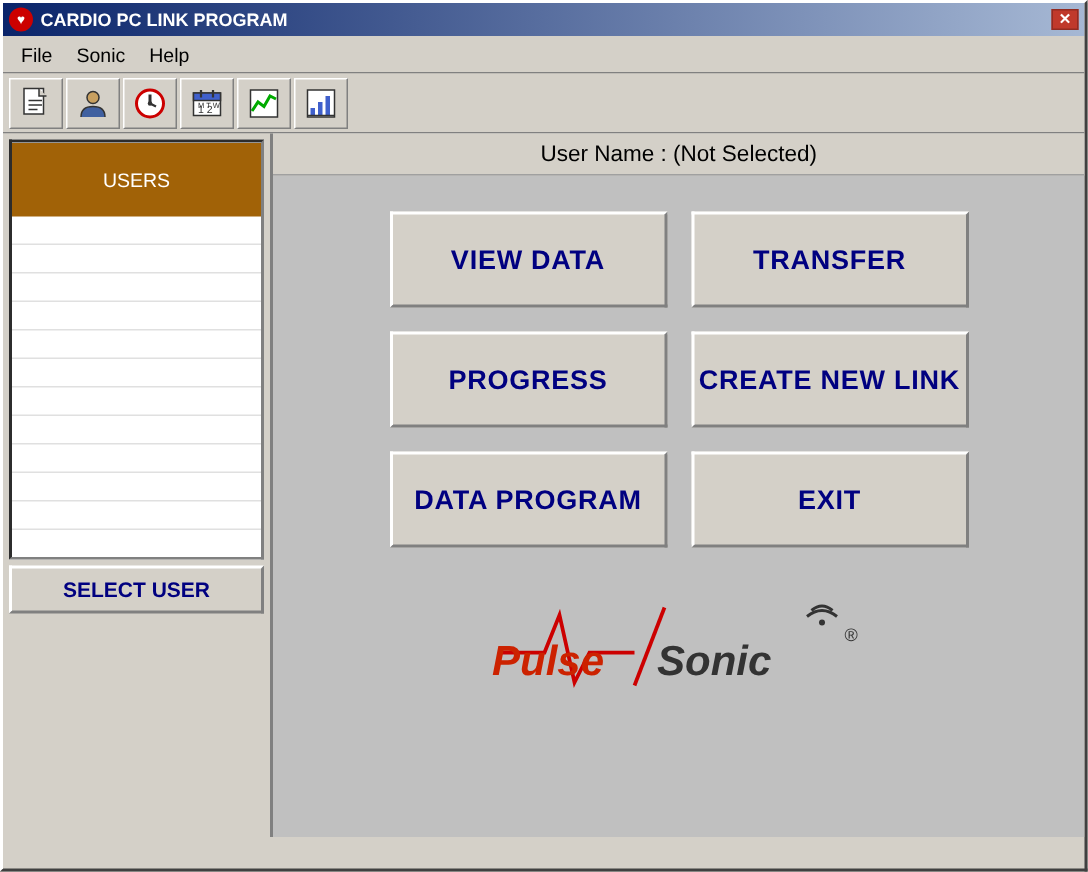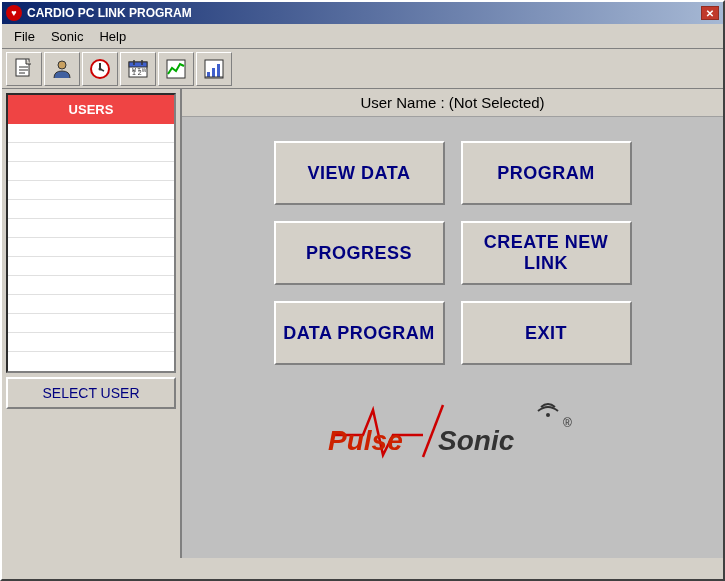--- a/index.html
+++ b/index.html
@@ -104,26 +104,26 @@
       position: relative;
     }
     #users-list-container {
       border: 2px inset #808080;
       background: white;
       height: 280px;
       overflow-y: scroll;
       position: relative;
     }
     #users-header {
-      background: #ef4444;
+      background: #a16207;
       color: white;
       text-align: center;
       font-size: 13px;
-      font-weight: bold;
-      padding: 7px 0;
+      font-weight: normal;
+      padding: 17px 0;
     }
     #users-list {
       list-style: none;
       padding: 0;
     }
     .user-list-item {
       padding: 2px 4px;
       font-size: 12px;
       border-bottom: 1px solid #e0e0e0;
       cursor: pointer;
@@ -145,36 +145,36 @@
       width: 100%;
       margin-top: 4px;
       padding: 6px 0;
       background: #d4d0c8;
       border: 2px solid;
       border-top-color: #ffffff;
       border-left-color: #ffffff;
       border-right-color: #808080;
       border-bottom-color: #808080;
       font-size: 14px;
-      font-weight: normal;
+      font-weight: bold;
       color: #000080;
       cursor: pointer;
       text-align: center;
     }
 
     #buttons-grid {
       display: grid;
       grid-template-columns: 1fr 1fr;
       gap: 16px;
       margin-top: 24px;
       padding: 0 20px;
     }
 
     .main-btn {
-      width: 171px;
+      width: 185px;
       height: 64px;
       background: #d4d0c8;
       border: 2px solid;
       border-top-color: #ffffff;
       border-left-color: #ffffff;
       border-right-color: #808080;
       border-bottom-color: #808080;
       font-size: 18px;
       font-weight: bold;
       color: #000080;
@@ -331,21 +331,21 @@
 
     <div id="right-content">
 
       <div id="user-name-display">
         <span>User Name :</span>&nbsp;
         <span>(Not Selected)</span>
       </div>
 
       <div id="buttons-grid">
         <button class="main-btn">VIEW DATA</button>
-        <button class="main-btn">PROGRAM</button>
+        <button class="main-btn">TRANSFER</button>
         <button class="main-btn">PROGRESS</button>
         <button class="main-btn">CREATE NEW LINK</button>
         <button class="main-btn">DATA PROGRAM</button>
         <button class="main-btn">EXIT</button>
       </div>
 
       <div id="logo-area">
         <svg id="logo-svg" viewBox="0 0 260 70" width="260" height="70">
 
           <polyline points="10,40 40,40 50,15 60,60 70,40 100,40" fill="none" stroke="#cc0000" stroke-width="2.5"></polyline>

